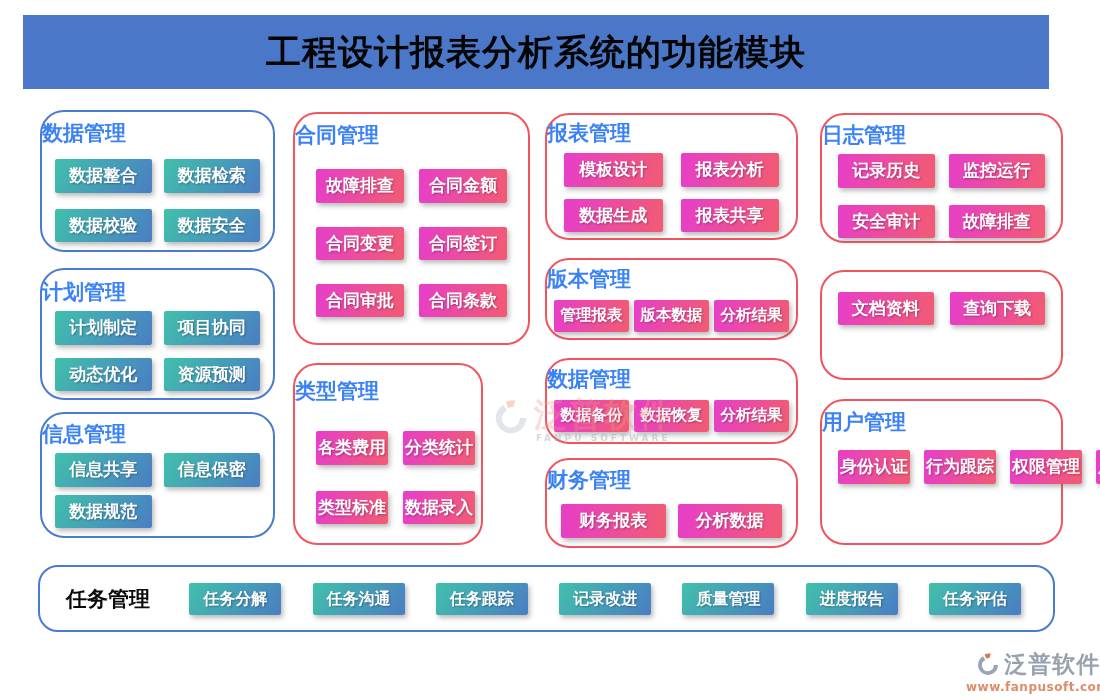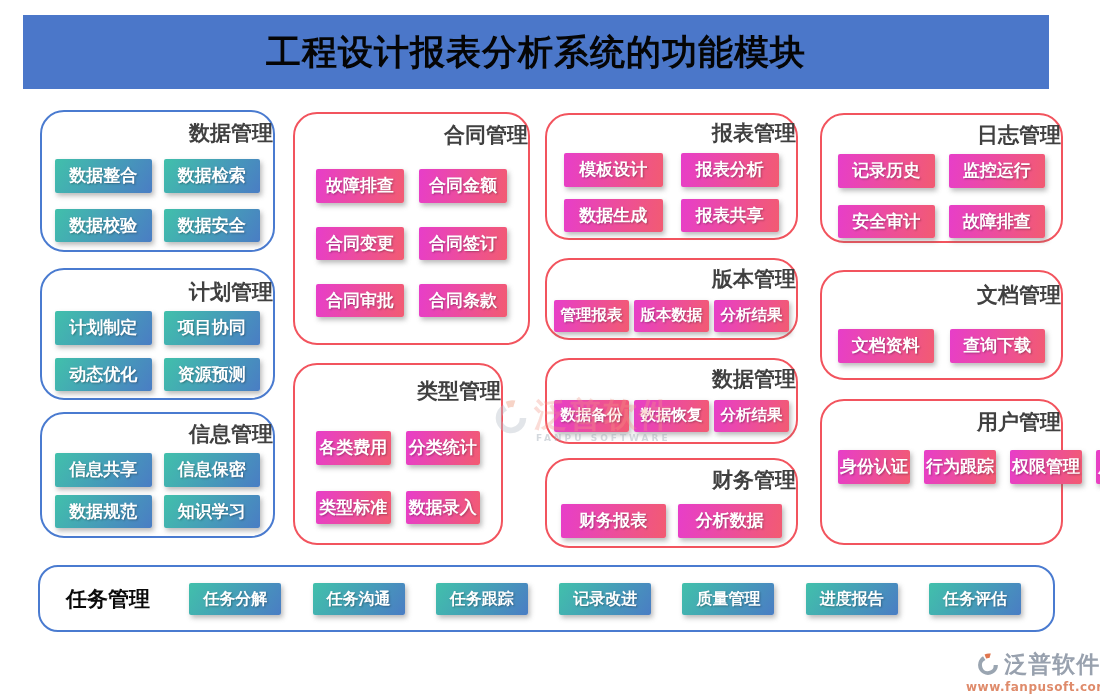--- a/index.html
+++ b/index.html
@@ -13,21 +13,21 @@
     display:flex;align-items:center;justify-content:center;z-index:1;
   }
   .title-text{font-size:35px;font-weight:bold;color:#050505;letter-spacing:1px;}
 
   .module{
     position:absolute;background:#ffffff;border:2px solid #888;border-radius:24px;
     z-index:1;box-sizing:border-box;
   }
   .theme-teal{border-color:var(--blue-border,#4a7bd0);}
   .theme-pink{border-color:var(--red-border,#f2545e);}
-  .module-title{text-align:right;font-size:21px;font-weight:bold;color:#404040;line-height:1.3;}
+  .module-title{text-align:left;font-size:21px;font-weight:bold;color:#3b82f6;line-height:1.3;}
   .btn-grid{display:grid;}
   .btn{
     border:none;cursor:pointer;color:var(--btn-text,#fff);font-weight:bold;font-size:17px;
     font-family:inherit;text-align:center;padding:6px 2px;border-radius:2px;line-height:1.25;
     box-shadow:2px 3px 5px rgba(105,105,105,.45);
     text-shadow:1px 1px 2px rgba(0,0,0,.3);white-space:nowrap;
   }
   .btn-teal{background:linear-gradient(125deg,var(--teal1,#41c0ab),var(--teal2,#4a7dc4));}
   .btn-pink{background:linear-gradient(100deg,var(--pink1,#e73ec9),var(--pink2,#f25b72));}
   .tight .btn{font-size:15.5px;padding:6px 0;}
@@ -81,35 +81,34 @@
           <button class="btn btn-teal">动态优化</button>
           <button class="btn btn-teal">资源预测</button>
         </div>
       </div>
       <div class="module theme-teal" style="left: 40px; top: 412px; width: 235px; height: 126px;">
         <div class="module-title" style="margin-top: 7px;">信息管理</div>
         <div class="btn-grid" style="grid-template-columns: repeat(2, 1fr); padding: 5px 13px 0px; gap: 8px 12px;">
           <button class="btn btn-teal">信息共享</button>
           <button class="btn btn-teal">信息保密</button>
           <button class="btn btn-teal">数据规范</button>
-          <button class="btn btn-teal">知识学习</button>
         </div>
       </div>
       <div class="module theme-pink" style="left: 293px; top: 112px; width: 237px; height: 233px;">
         <div class="module-title" style="margin-top: 8px;">合同管理</div>
         <div class="btn-grid" style="grid-template-columns: repeat(2, 1fr); padding: 20px 21px 0px; gap: 24px 15px;">
           <button class="btn btn-pink">故障排查</button>
           <button class="btn btn-pink">合同金额</button>
           <button class="btn btn-pink">合同变更</button>
           <button class="btn btn-pink">合同签订</button>
           <button class="btn btn-pink">合同审批</button>
           <button class="btn btn-pink">合同条款</button>
         </div>
       </div>
-      <div class="module theme-pink" style="left: 293px; top: 363px; width: 210px; height: 182px;">
+      <div class="module theme-pink" style="left: 293px; top: 363px; width: 190px; height: 182px;">
         <div class="module-title" style="margin-top: 13px;">类型管理</div>
         <div class="btn-grid" style="grid-template-columns: repeat(2, 1fr); padding: 26px 21px 0px; gap: 26px 15px;">
           <button class="btn btn-pink">各类费用</button>
           <button class="btn btn-pink">分类统计</button>
           <button class="btn btn-pink">类型标准</button>
           <button class="btn btn-pink">数据录入</button>
         </div>
       </div>
       <div class="module theme-pink" style="left: 545px; top: 113px; width: 253px; height: 127px;">
         <div class="module-title" style="margin-top: 5px;">报表管理</div>
@@ -146,21 +145,20 @@
       <div class="module theme-pink" style="left: 820px; top: 113px; width: 243px; height: 130px;">
         <div class="module-title" style="margin-top: 7px;">日志管理</div>
         <div class="btn-grid" style="grid-template-columns: repeat(2, 1fr); padding: 5px 16px 0px; gap: 17px 14px;">
           <button class="btn btn-pink">记录历史</button>
           <button class="btn btn-pink">监控运行</button>
           <button class="btn btn-pink">安全审计</button>
           <button class="btn btn-pink">故障排查</button>
         </div>
       </div>
       <div class="module theme-pink" style="left: 820px; top: 270px; width: 243px; height: 110px;">
-        <div class="module-title" style="margin-top: 10px;">文档管理</div>
         <div class="btn-grid" style="grid-template-columns: repeat(2, 1fr); padding: 20px 16px 0px; gap: 16px;">
           <button class="btn btn-pink">文档资料</button>
           <button class="btn btn-pink">查询下载</button>
         </div>
       </div>
       <div class="module theme-pink" style="left: 820px; top: 399px; width: 243px; height: 146px;">
         <div class="module-title" style="margin-top: 8px;">用户管理</div>
         <div class="btn-grid" style="grid-template-columns: repeat(4, 1fr); padding: 14px 16px 0px; gap: 4px 14px;">
           <button class="btn btn-pink">身份认证</button>
           <button class="btn btn-pink">行为跟踪</button>

